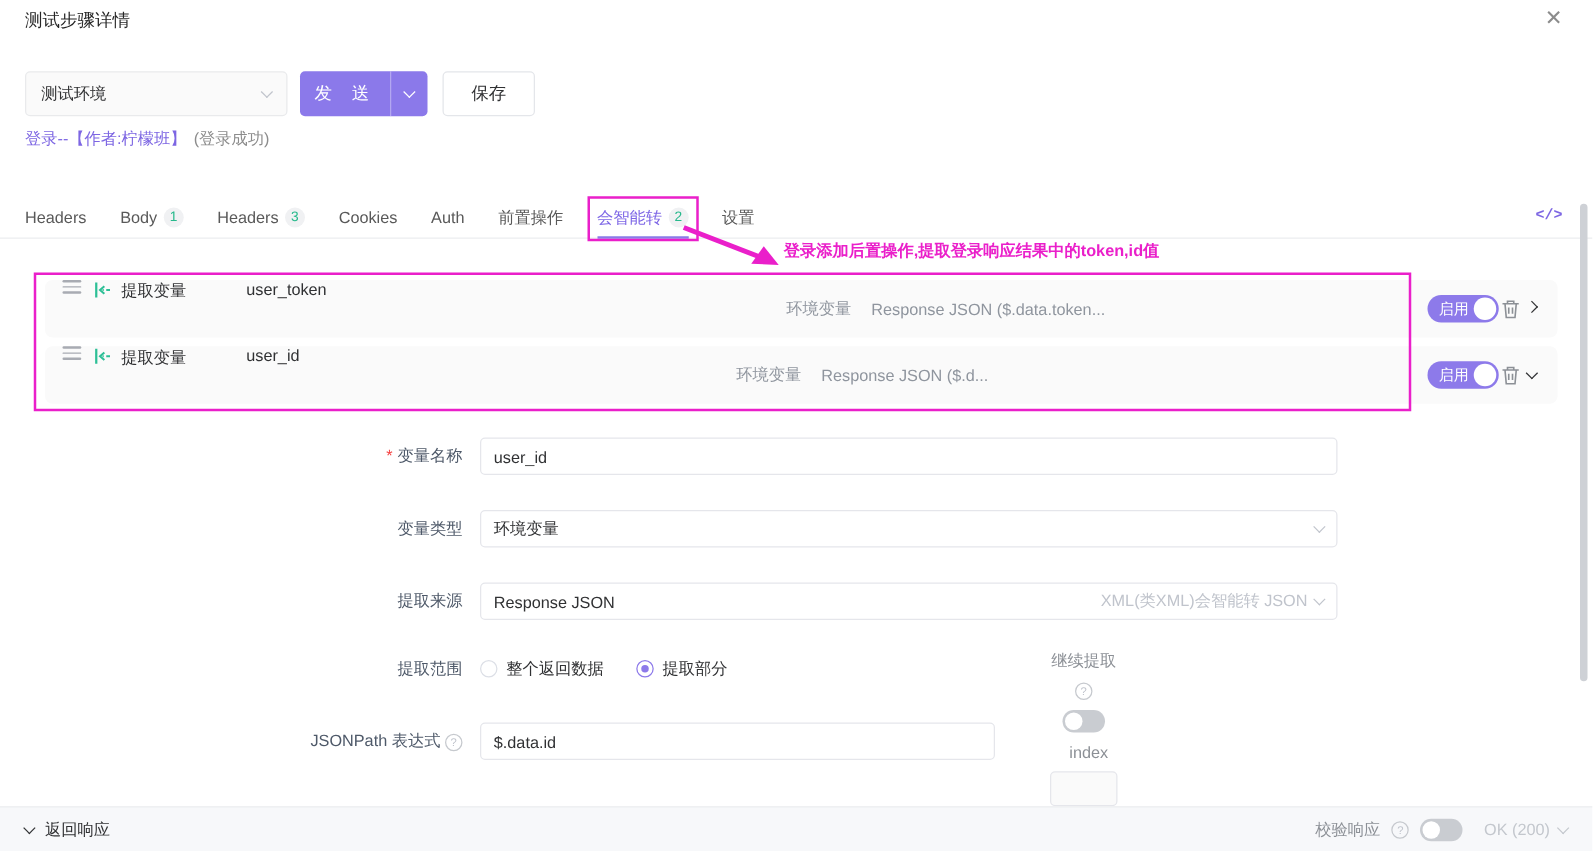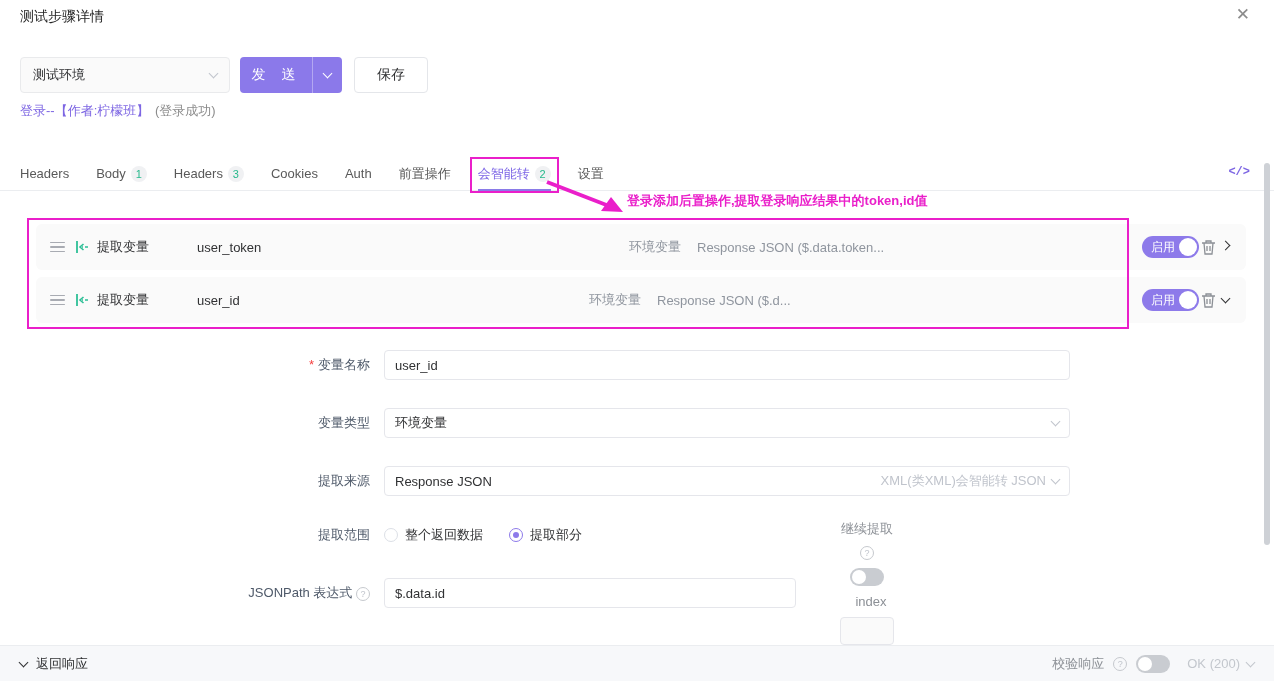--- a/index.html
+++ b/index.html
@@ -52,21 +52,21 @@
   .code-icon { right:24px; top:165px; color:#7d66e3; font-size:12px; font-weight:bold;
                font-family:"Liberation Mono","DejaVu Sans Mono",monospace; cursor:pointer; }
 
   
   .annotation { left:627px; top:192px; color:#ea1fca; font-size:13px; font-weight:600; }
   .arrow-svg { left:543px; top:178px; pointer-events:none; }
 
   
   .ops { left:36px; top:224px; width:1210px; }
   .op-row { height:46px; background:#fafafa; border-radius:6px; margin-bottom:7px;
-            display:flex; align-items:center; padding:0 14px; cursor:pointer; }
+            display:flex; padding:0 14px; cursor:pointer; }
   .drag { width:15px; display:flex; flex-direction:column; gap:3px; cursor:grab; }
   .drag i { display:block; height:1.5px; background:#a8abb2; border-radius:1px; }
   .ex-icon { margin-left:9px; width:16px; height:16px; }
   .op-type { margin-left:7px; width:100px; font-size:13px; color:#303133; }
   .op-name { width:392px; font-size:13px; color:#303133; }
   .op-mid { flex:1; display:flex; align-items:center; font-size:13px; color:#8f959e; min-width:0; }
   .op-vartype { margin-right:16px; white-space:nowrap; }
   .op-source { white-space:nowrap; overflow:hidden; }
   .op-ctrls { display:flex; align-items:center; gap:2px; margin-left:12px; }
   .pill-toggle { height:22px; min-width:52px; background:#8d7aea; border-radius:11px; display:flex;

